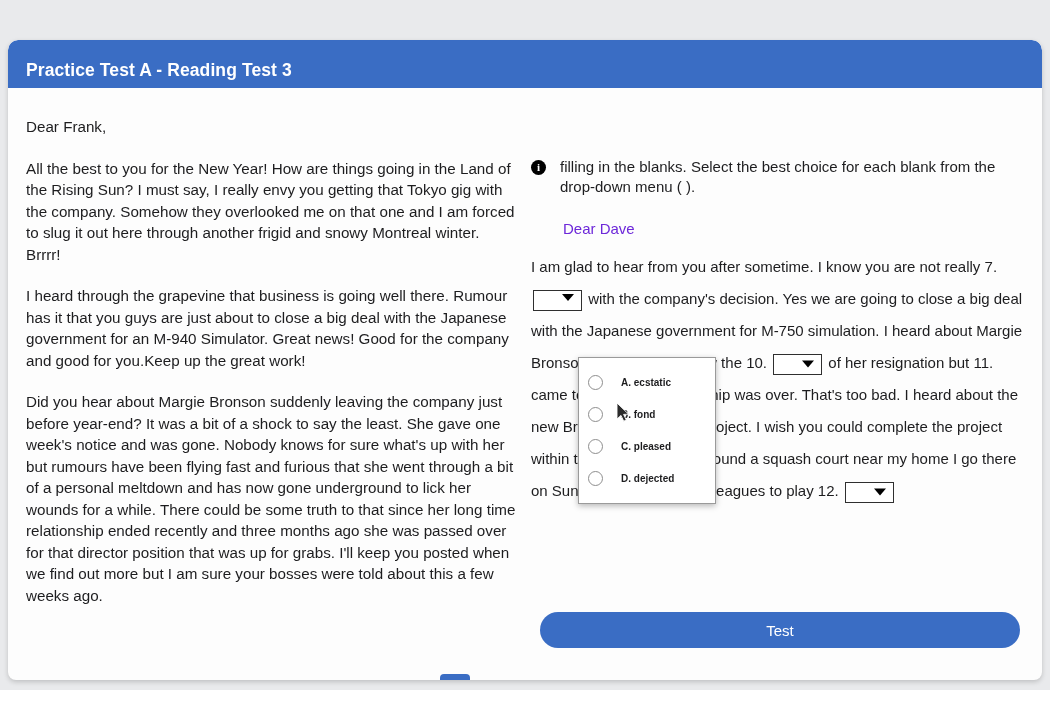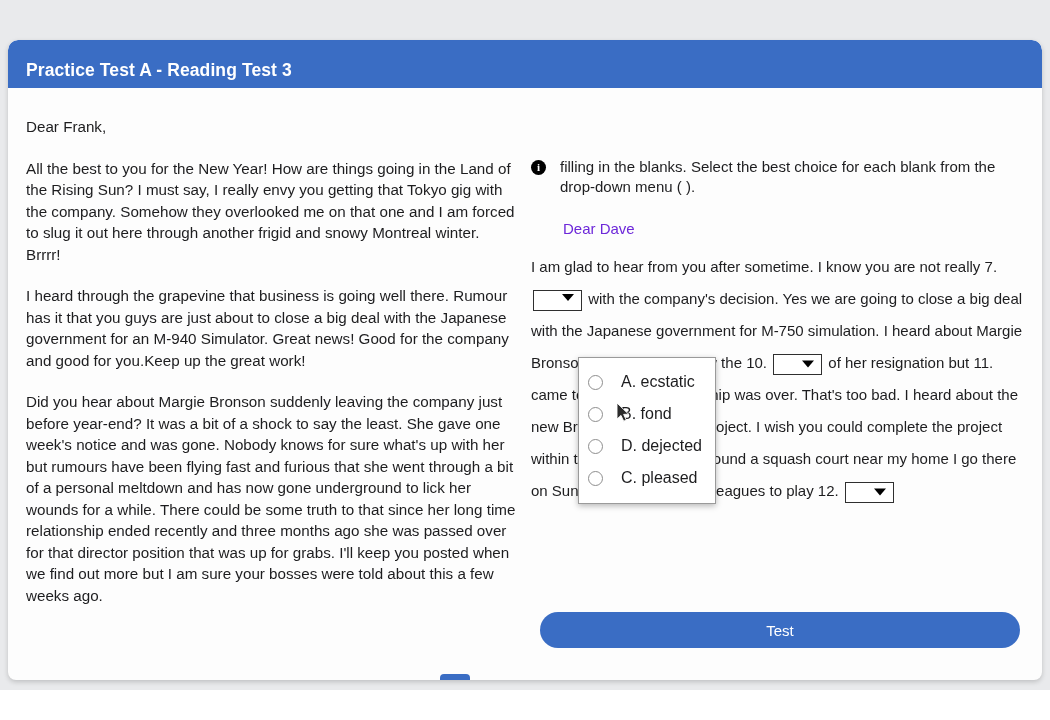--- a/index.html
+++ b/index.html
@@ -182,23 +182,24 @@
     border: 1.3px solid #9a9a9a;
     box-shadow: 0 2px 6px rgba(0,0,0,0.28);
     padding: 8px 0 9px 0;
     z-index: 40;
   }
   .dd-item {
     display: flex;
     align-items: center;
     height: 32px;
     padding: 0 6px 0 9px;
-    font-size: 16px;
+    font-size: 10px;
     color: #1d1d1f;
     cursor: default;
+    font-weight: bold;
   }
   .dd-radio {
     flex: 0 0 auto;
     width: 13px;
     height: 13px;
     border: 1.4px solid #8e8e8e;
     border-radius: 50%;
     background: #ffffff;
     margin-right: 18px;
   }
@@ -311,25 +312,25 @@
         <div class="dd-item">
           <span class="dd-radio"></span>
           <span class="dd-label">A. ecstatic</span>
         </div>
         <div class="dd-item">
           <span class="dd-radio"></span>
           <span class="dd-label">B. fond</span>
         </div>
         <div class="dd-item">
           <span class="dd-radio"></span>
-          <span class="dd-label">D. dejected</span>
+          <span class="dd-label">C. pleased</span>
         </div>
         <div class="dd-item">
           <span class="dd-radio"></span>
-          <span class="dd-label">C. pleased</span>
+          <span class="dd-label">D. dejected</span>
         </div>
       </div>
 
       <svg class="cursor" viewBox="0 0 13 19">
         <polygon points="0,0 0,16 4,12.4 6.7,18.2 9.3,17 6.6,11.4 11.6,11.2" fill="#2b2b2b" stroke="#ffffff" stroke-width="0.9"></polygon>
       </svg>
 
       <div class="pagination">
         <div class="page-num active">1</div>
         <div class="page-num">2</div>

